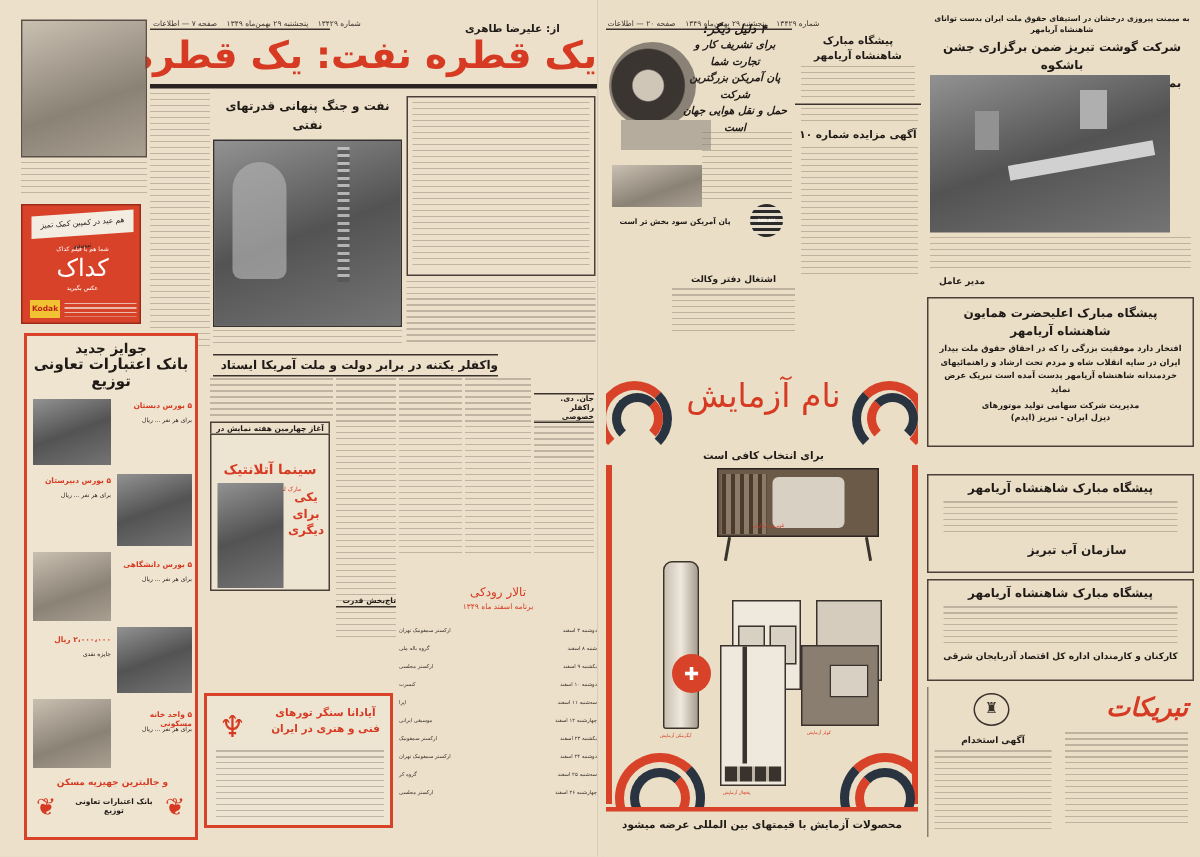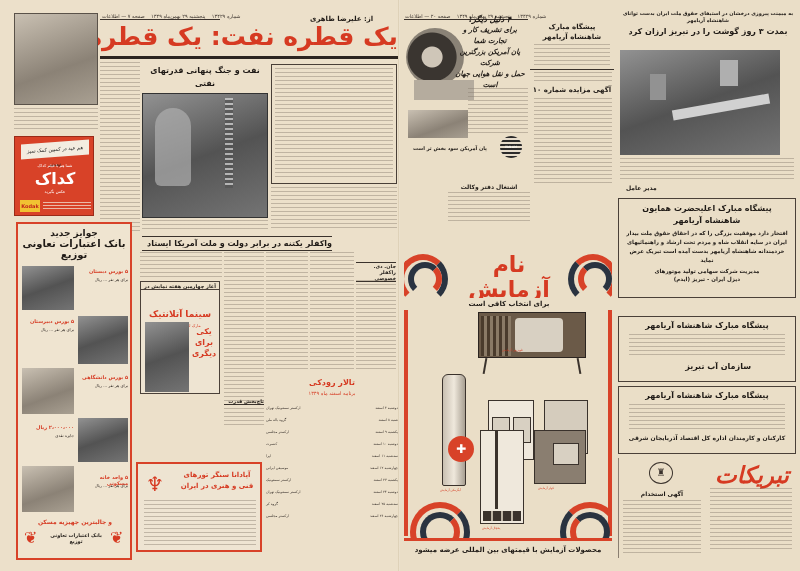--- a/index.html
+++ b/index.html
@@ -64,21 +64,21 @@
     <div class="abs box" style="top:64px; left:271px; width:126px; height:120px; padding:3px;">
       <div class="lines" style="width:100%; height:100%;"></div>
     </div>
     <div class="abs lines" style="top:187px; left:271px; width:126px; height:42px;"></div>
 
     <div class="abs hl" style="top:236px; left:142px; width:190px; font-size:8px; border-top:1px solid #3a322c; border-bottom:1px solid #3a322c; padding:2px 0;">واکفلر یکتنه در برابر دولت و ملت آمریکا ایستاد</div>
 
     <div class="abs redbg" style="top:136px; left:14px; width:80px; height:80px; border:1px solid #9a2a18;">
       <div class="abs" style="top:5px; left:6px; width:68px; height:15px; background:#f3ece0; font-size:5px; color:#222; text-align:center; line-height:15px; transform:skewY(-4deg);">هم عید در کمپین کمک تمیز نیستم</div>
       <div class="abs" style="top:26px; left:6px; width:68px; font-size:4px; color:#fff; text-align:center;">شما هم با فیلم کداک</div>
-      <div class="abs" style="top:32px; left:6px; width:68px; font-size:16px; font-weight:bold; color:#fff; text-align:center;">کداک</div>
+      <div class="abs" style="top:32px; left:6px; width:68px; font-size:16px; font-weight:normal; color:#fff; text-align:center;">کداک</div>
       <div class="abs" style="top:52px; left:6px; width:68px; font-size:4px; color:#fff; text-align:center;">عکس بگیرید</div>
       <div class="abs" style="top:63px; left:5px; width:20px; height:12px; background:#f1c232; color:#c0201a; font-size:5px; font-weight:bold; text-align:center; line-height:12px; direction:ltr;">Kodak</div>
       <div class="abs" style="top:65px; left:28px; width:48px; height:9px; background:repeating-linear-gradient(180deg,#f3ece0 0 1px,transparent 1px 3px); opacity:.7;"></div>
     </div>
 
     <div class="abs redbox" style="top:222px; left:16px; width:116px; height:338px; background:#efe4d0;">
       <div class="hl center" style="margin-top:4px; font-size:9px;">جوایز جدید</div>
       <div class="hl center" style="font-size:10px;">بانک اعتبارات تعاونی توزیع</div>
       <div class="abs photo" style="top:42px; left:4px; width:52px; height:44px;"></div>
       <div class="abs red" style="top:44px; left:60px; width:50px; font-size:5px; font-weight:bold;">۵ بورس دبستان</div>
@@ -117,21 +117,21 @@
 
     <div class="abs lines" style="top:252px; left:266px; width:42px; height:120px;"></div>
     <div class="abs lines" style="top:252px; left:310px; width:44px; height:120px;"></div>
     <div class="abs hl" style="top:262px; left:356px; width:40px; font-size:5px; border-top:1px solid #3a322c; border-bottom:1px solid #3a322c;">
       <div>جان. دی. راکفلر</div>
       <div>خصوصی</div>
     </div>
     <div class="abs lines" style="top:280px; left:356px; width:40px; height:92px;"></div>
 
     <div class="abs" style="top:374px; left:266px; width:132px; height:190px;">
-      <div class="red center" style="font-size:8px; font-weight:bold; margin-top:4px;">تالار رودکی</div>
+      <div class="red center" style="font-size:8px; font-weight:normal; margin-top:16px;">تالار رودکی</div>
       <div class="red center" style="font-size:5px; margin-top:3px;">برنامه اسفند ماه ۱۳۴۹</div>
       <div style="margin-top:6px; font-size:3.5px; line-height:12px; color:#3a322c;">
         <div style="display:flex; justify-content:space-between;">
             <span>دوشنبه ۳ اسفند</span>
             <span>ارکستر سمفونیک تهران</span>
           </div>
         <div style="display:flex; justify-content:space-between;">
             <span>شنبه ۸ اسفند</span>
             <span>گروه باله ملی</span>
           </div>
@@ -221,20 +221,21 @@
     </div>
     <div class="abs lines" style="top:72px; left:134px; width:78px; height:10px;"></div>
 
     <div class="abs hl center" style="top:86px; left:130px; width:84px; font-size:7px;text-align:center;">آگهی مزایده شماره ۱۰</div>
     <div class="abs lines" style="top:98px; left:134px; width:78px; height:70px;"></div>
     <div class="abs lines" style="top:170px; left:134px; width:78px; height:14px;"></div>
 
 
     <div class="abs hl center" style="top:10px; left:218px; width:180px; font-size:5px; line-height:7px;">به میمنت پیروزی درخشان در استیفای حقوق ملت ایران بدست توانای شاهنشاه آریامهر</div>
     <div class="abs hl center" style="top:26px; left:218px; width:180px; font-size:8px; line-height:12px;">
+      <div>شرکت گوشت تبریز ضمن برگزاری جشن باشکوه</div>
       <div>بمدت ۳ روز گوشت را در تبریز ارزان کرد</div>
     </div>
     <div class="abs photo" style="top:50px; left:220px; width:160px; height:105px;">
       <div class="abs" style="top:52px; left:52px; width:98px; height:10px; background:#d8d0c2; transform:rotate(-10deg);"></div>
       <div class="abs" style="top:10px; left:100px; width:18px; height:26px; background:#b8ae9f;"></div>
       <div class="abs" style="top:24px; left:30px; width:16px; height:26px; background:#9a9184;"></div>
     </div>
     <div class="abs lines" style="top:158px; left:220px; width:174px; height:24px;"></div>
     <div class="abs hl" style="top:184px; left:226px; font-size:6px;">مدیر عامل</div>
 
@@ -261,31 +262,31 @@
       <div class="lines" style="margin:4px 6px; height:26px;"></div>
       <div class="hl center" style="font-size:6px;">کارکنان و کارمندان اداره کل اقتصاد آذربایجان شرقی</div>
     </div>
 
     <div class="abs" style="top:458px; left:218px; width:86px; height:100px; border-left:1px solid #8a7e70;">
       <div class="abs" style="top:4px; left:30px; width:24px; height:22px; border-radius:50%; border:1px solid #3a322c; font-size:10px; text-align:center; line-height:20px; color:#3a322c;">♜</div>
       <div class="abs hl center" style="top:32px; left:0; width:86px; font-size:6px;">آگهی استخدام</div>
       <div class="abs lines" style="top:42px; left:4px; width:78px; height:54px;"></div>
     </div>
     <div class="abs" style="top:458px; left:306px; width:90px; height:100px;">
-      <div class="abs red" style="top:4px; left:6px; width:80px; font-size:23px; font-weight:bold; text-align:center; font-style:italic;">تبریکات</div>
+      <div class="abs red" style="top:4px; left:6px; width:80px; font-size:17px; font-weight:bold; font-style:italic;">تبریکات</div>
       <div class="abs lines" style="top:30px; left:4px; width:82px; height:64px;"></div>
     </div>
 
     <div class="abs" style="top:250px; left:4px; width:208px; height:316px;">
       <div class="abs" style="top:0; left:0; width:208px; height:48px; overflow:hidden;">
         <div class="abs stripe-arc" style="top:4px; left:-6px; width:50px; height:50px; border-color:#d84228 #2a3340 transparent #d84228;"></div>
         <div class="abs stripe-arc" style="top:12px; left:4px; width:34px; height:34px; border-color:#2a3340 #d84228 transparent #2a3340;"></div>
         <div class="abs stripe-arc" style="top:4px; left:164px; width:50px; height:50px; border-color:#d84228 #d84228 transparent #2a3340;"></div>
         <div class="abs stripe-arc" style="top:12px; left:174px; width:34px; height:34px; border-color:#2a3340 #2a3340 transparent #d84228;"></div>
-        <div class="abs red center" style="top:2px; left:46px; width:118px; font-size:22px; font-weight:bold;">نام آزمایش</div>
+        <div class="abs red center" style="top:2px; left:46px; width:118px; font-size:22px; font-weight:normal;">نام آزمایش</div>
       </div>
       <div class="abs hl center" style="top:50px; left:30px; width:150px; font-size:7px;">برای انتخاب کافی است</div>
       <div class="abs" style="top:60px; left:0; width:4px; height:226px; background:#d84228;"></div>
       <div class="abs" style="top:60px; left:204px; width:4px; height:226px; background:#d84228;"></div>
 
       <div class="abs" style="top:62px; left:74px; width:108px; height:46px; background:#6b5a48; border:1px solid #2b2420;">
         <div class="abs" style="top:5px; left:36px; width:48px; height:34px; background:#d8d0c2; border-radius:4px;"></div>
         <div class="abs" style="top:3px; left:2px; width:30px; height:40px; background:repeating-linear-gradient(90deg,#4a3b2c 0 3px,#8a7a66 3px 6px);"></div>
       </div>
       <div class="abs" style="top:108px; left:80px; width:2px; height:16px; background:#3a322c; transform:rotate(10deg);"></div>

